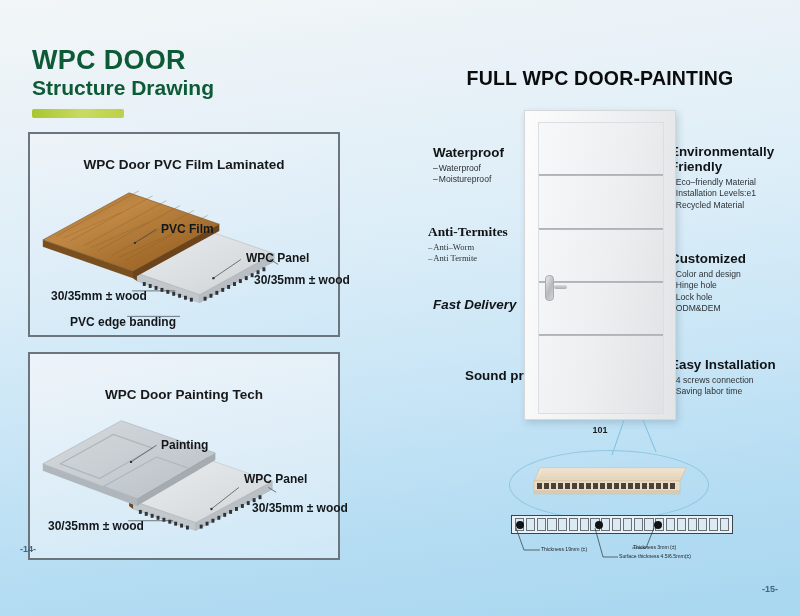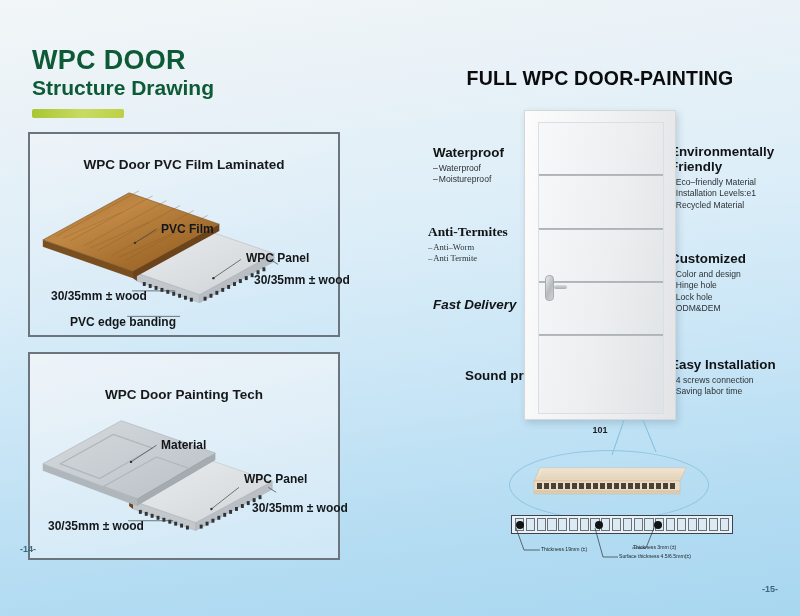--- a/index.html
+++ b/index.html
@@ -298,21 +298,21 @@
         <g stroke="#3a4045" stroke-width="0.7" fill="none">
           <path d="M102,110 L128,93"></path>
           <path d="M184,158 L212,136"></path>
           <path d="M242,136 L250,141"></path>
           <path d="M99,170 L145,170"></path>
         </g>
         <circle cx="102" cy="110" r="1.2" fill="#2b3135"></circle>
         <circle cx="184" cy="158" r="1.2" fill="#2b3135"></circle>
       </svg>
 
-      <div class="lbl" style="left:131px; top:84px;">Material</div>
+      <div class="lbl" style="left:131px; top:84px;">Painting</div>
       <div class="lbl" style="left:214px; top:118px;">WPC Panel</div>
       <div class="lbl" style="left:222px; top:147px;">30/35mm ± wood</div>
       <div class="lbl" style="left:18px;  top:165px;">30/35mm ± wood</div>
     </div>
 
     <div class="pagenum" id="pagenum-left">-14-</div>
   </div>
 
   <div id="right-page">
 

